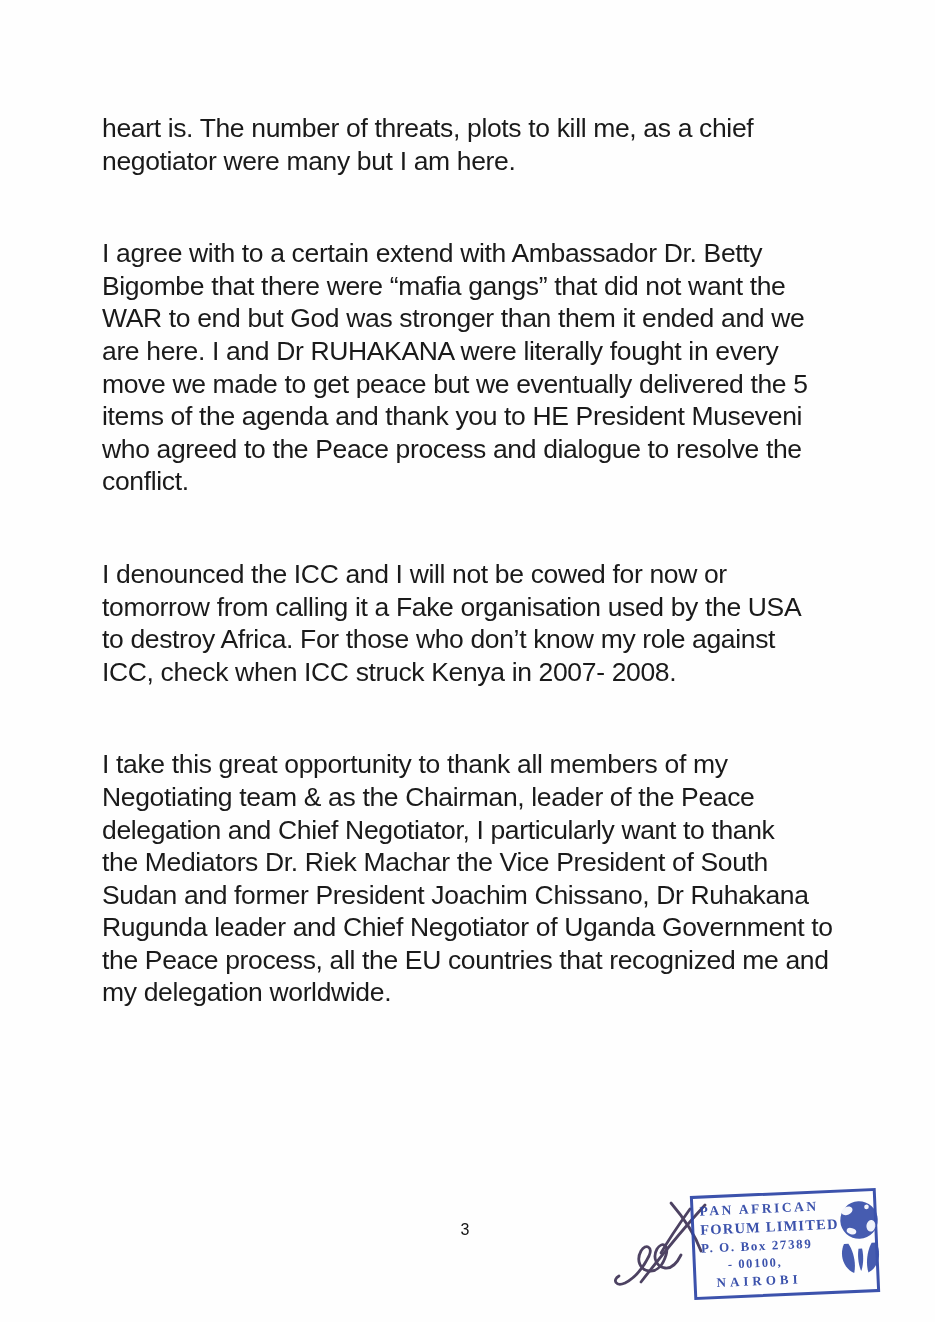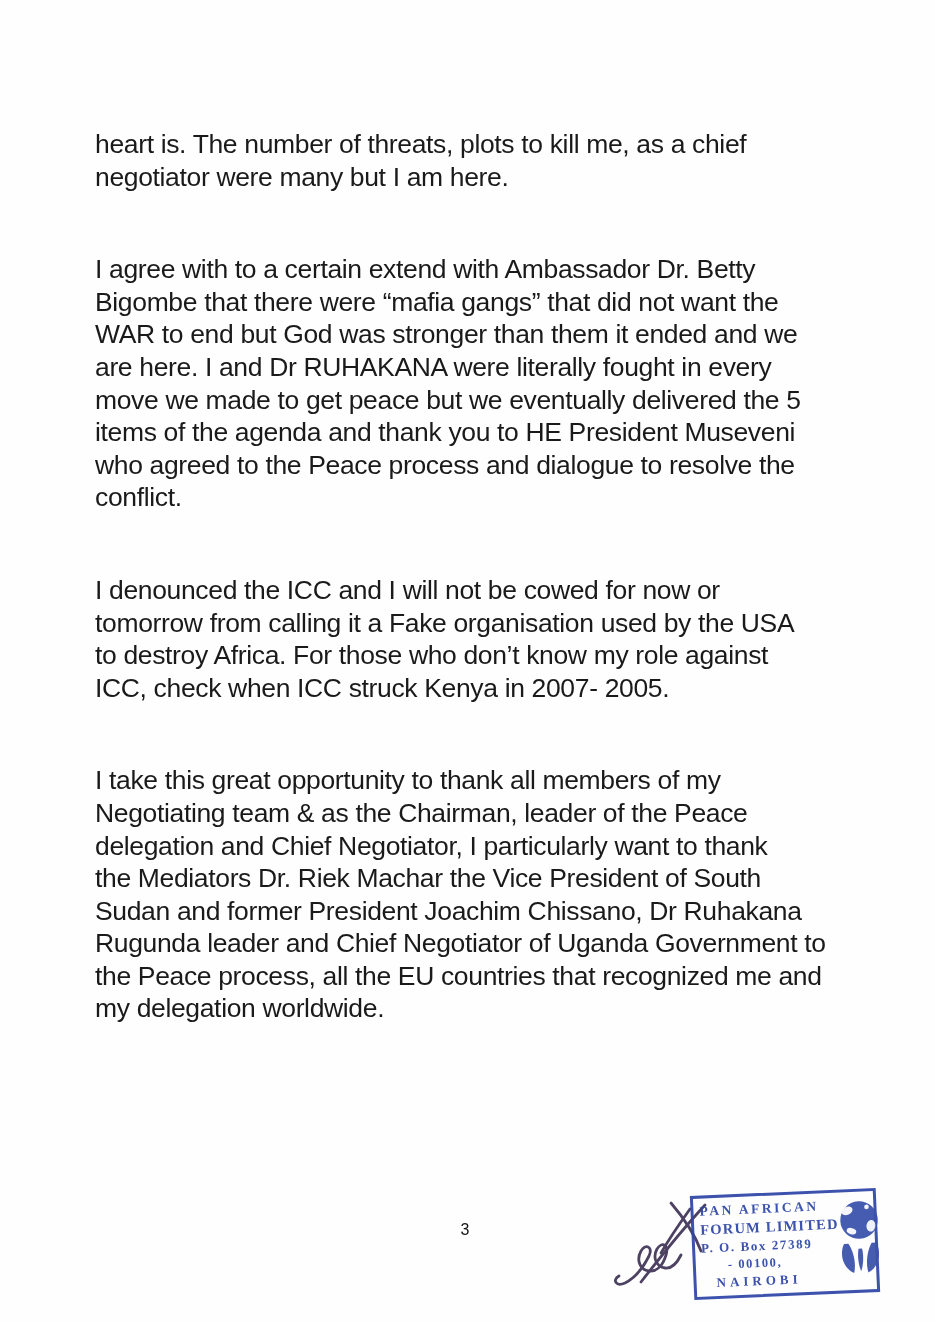--- a/index.html
+++ b/index.html
@@ -3,21 +3,21 @@
 <meta charset="utf-8">
 <style>
   html,body{margin:0;padding:0;}
   body{
     width:935px;height:1322px;position:relative;
     background:#fdfdfd;overflow:hidden;
     font-family:"Liberation Sans",sans-serif;
   }
   .page{position:absolute;inset:0;background:#fefefe;}
   .text-block{
-    position:absolute;left:95px;top:112px;width:780px;margin-top:16px;
+    position:absolute;left:102px;top:112px;width:780px;
   }
   .para{
     margin:0 0 60px 0;
     font-size:26.5px;line-height:32.6px;
     letter-spacing:-0.35px;
     color:#1a1a1a;
     white-space:pre;
     font-family:"Liberation Sans",sans-serif;
   }
   .page-number{
@@ -63,21 +63,21 @@
 Bigombe that there were “mafia gangs” that did not want the
 WAR to end but God was stronger than them it ended and we
 are here. I and Dr RUHAKANA were literally fought in every
 move we made to get peace but we eventually delivered the 5
 items of the agenda and thank you to HE President Museveni
 who agreed to the Peace process and dialogue to resolve the
 conflict.</p>
     <p class="para">I denounced the ICC and I will not be cowed for now or
 tomorrow from calling it a Fake organisation used by the USA
 to destroy Africa. For those who don’t know my role against
-ICC, check when ICC struck Kenya in 2007- 2005.</p>
+ICC, check when ICC struck Kenya in 2007- 2008.</p>
     <p class="para">I take this great opportunity to thank all members of my
 Negotiating team &amp; as the Chairman, leader of the Peace
 delegation and Chief Negotiator, I particularly want to thank
 the Mediators Dr. Riek Machar the Vice President of South
 Sudan and former President Joachim Chissano, Dr Ruhakana
 Rugunda leader and Chief Negotiator of Uganda Government to
 the Peace process, all the EU countries that recognized me and
 my delegation worldwide.</p>
   </div>
 

